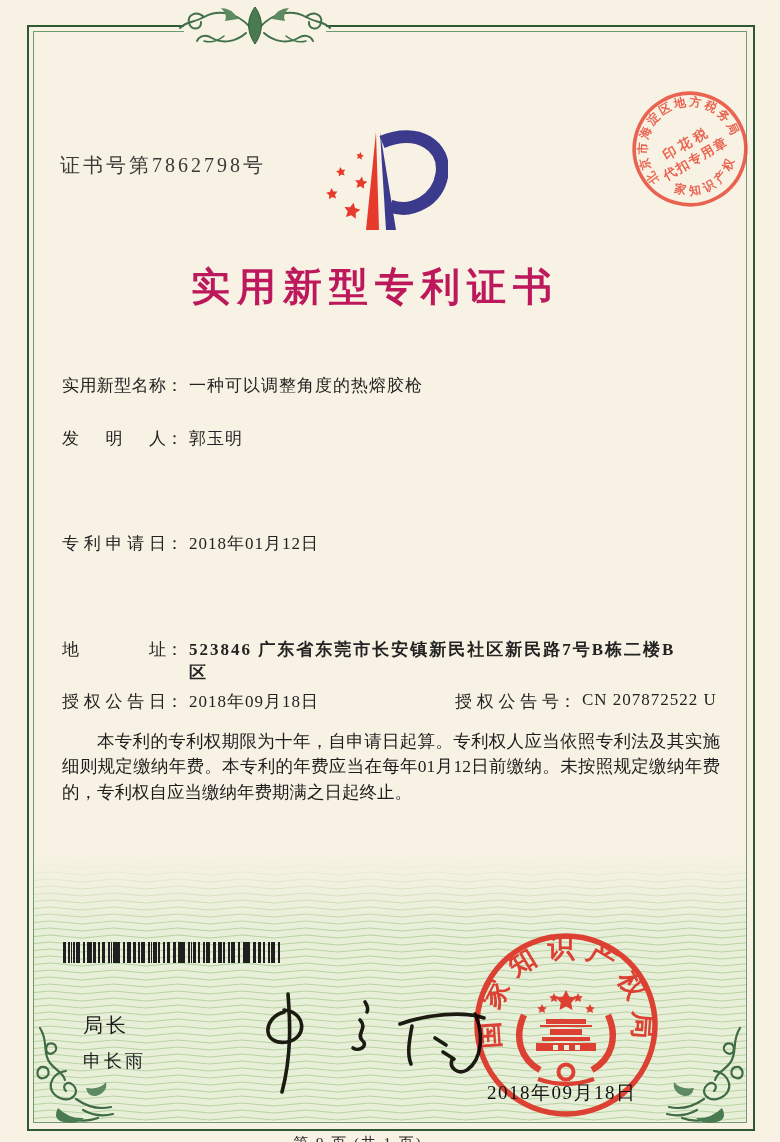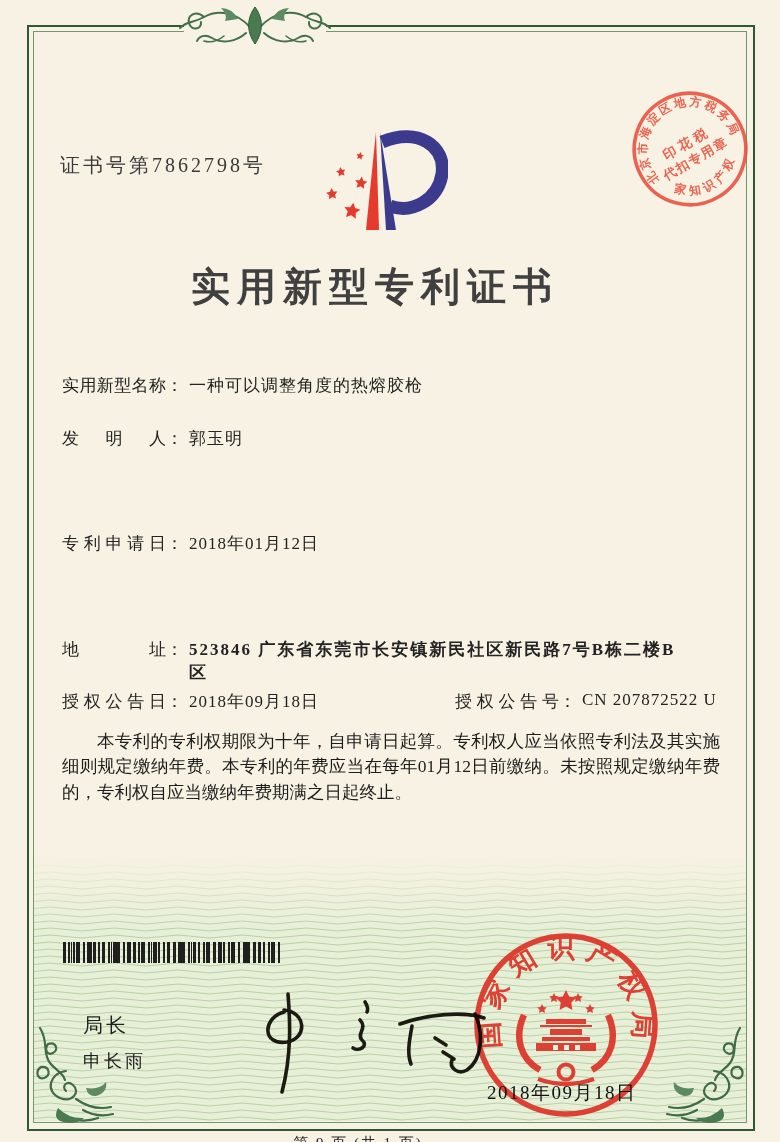--- a/index.html
+++ b/index.html
@@ -18,21 +18,21 @@
   
   .frame-outer{position:absolute;left:27px;top:25px;width:724px;height:1102px;
     border:2px solid #2d5a33;z-index:2;}
   .frame-inner{position:absolute;left:33px;top:31px;width:712px;height:1090px;
     border:1px solid #6f9a6d;z-index:2;}
   .orn{position:absolute;z-index:3;}
   .content{position:absolute;left:0;top:0;width:780px;height:1142px;z-index:4;margin-top:46px;}
   .abs{position:absolute;}
   .cert-no{left:60px;top:106px;font-size:20px;letter-spacing:3px;color:#3a3a38;}
   .title{left:0;top:214px;width:750px;text-align:center;font-size:39px;font-weight:bold;
-    letter-spacing:7px;color:#404040;}
+    letter-spacing:7px;color:#be185d;}
   .row{left:62px;font-size:17px;white-space:nowrap;}
   .flabel{display:inline-block;width:104px;text-align:justify;text-align-last:justify;
     vertical-align:top;}
   .colon{display:inline-block;vertical-align:top;}
   .fvalue{display:inline-block;letter-spacing:1px;margin-left:6px;vertical-align:top;}
   .row-addr .fvalue{white-space:normal;width:505px;line-height:23px;letter-spacing:2px;font-weight:bold;}
   .grant2{position:absolute;left:393px;top:0;}
   .paras{left:62px;top:683px;width:658px;font-size:17.5px;line-height:25.3px;
     text-align:justify;color:#1d1d1d;}
   .paras p{margin:0;text-indent:2em;}

